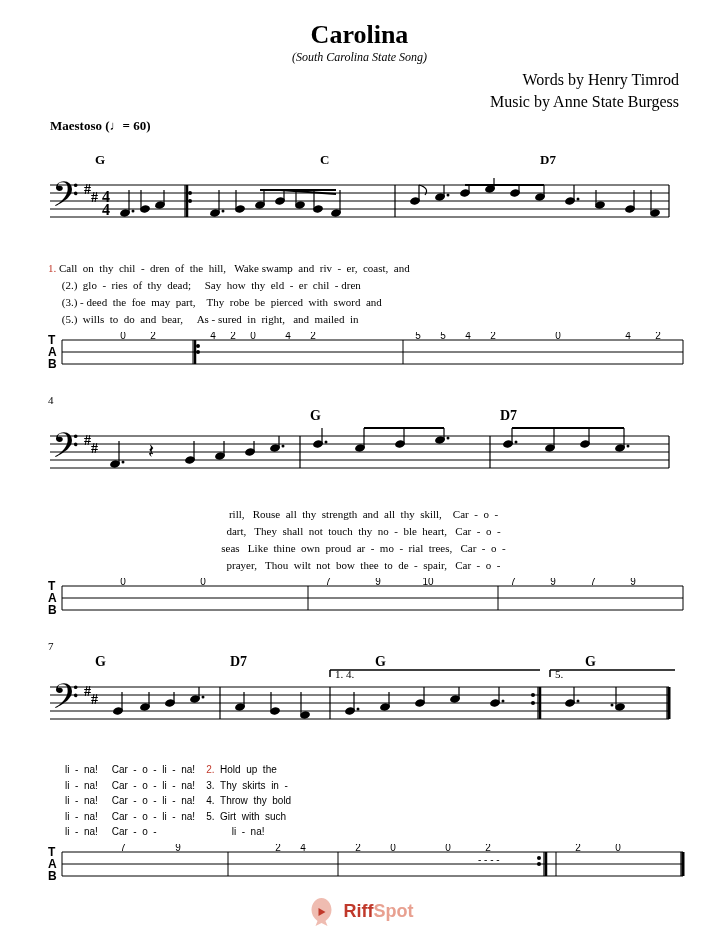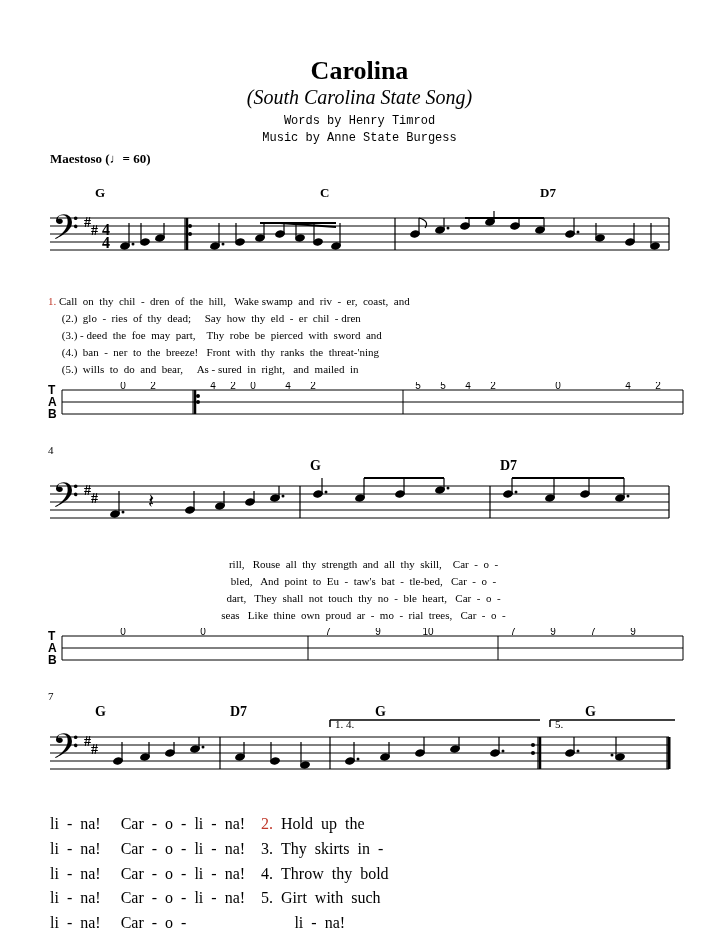--- a/index.html
+++ b/index.html
@@ -16,39 +16,38 @@
       width: 719px;
       min-height: 930px;
       background: #fff;
       padding: 20px 40px 20px 40px;
       position: relative;
     }
 
     .title-section {
       text-align: center;
       margin-bottom: 4px;
-      margin-top: 36px;
     }
 
     .title {
       font-size: 26px;
       font-weight: bold;
       font-family: 'Times New Roman', Times, serif;
     }
 
     .subtitle {
-      font-size: 20px;
+      font-size: 12px;
       font-style: italic;
       font-family: 'Times New Roman', Times, serif;
     }
 
     .credits {
-      text-align: center;
-      font-size: 12px;
-      font-family: Liberation Mono, monospace;
+      text-align: right;
+      font-size: 16px;
+      font-family: Liberation Serif, serif;
       margin-bottom: 4px;
       line-height: 1.4;
     }
 
     .tempo-line {
       font-size: 13px;
       font-weight: bold;
       font-family: 'Times New Roman', Times, serif;
       margin-bottom: 16px;
       margin-left: 10px;
@@ -202,21 +201,20 @@
       <ellipse cx="590" cy="59" rx="5" ry="3.5" fill="#000" transform="rotate(-15,590,59)"></ellipse>
       <line x1="594" y1="59" x2="594" y2="40" stroke="#000" stroke-width="1.2"></line>
       <ellipse cx="615" cy="63" rx="5" ry="3.5" fill="#000" transform="rotate(-15,615,63)"></ellipse>
       <line x1="611" y1="63" x2="611" y2="40" stroke="#000" stroke-width="1.2"></line>
     </svg>
 
     <div style="font-family:Liberation Serif, serif; font-size:11px; line-height:1.55; margin-left:8px; margin-top:0px;">
       <div><span style="color:#c0392b">1.</span> Call &nbsp;on &nbsp;thy &nbsp;chil &nbsp;- &nbsp;dren &nbsp;of &nbsp;the &nbsp;hill, &nbsp; Wake swamp &nbsp;and &nbsp;riv &nbsp;- &nbsp;er, &nbsp;coast, &nbsp;and</div>
       <div>&nbsp;&nbsp;&nbsp;&nbsp;&nbsp;(2.) &nbsp;glo &nbsp;- &nbsp;ries &nbsp;of &nbsp;thy &nbsp;dead; &nbsp;&nbsp;&nbsp;&nbsp;Say &nbsp;how &nbsp;thy &nbsp;eld &nbsp;- &nbsp;er &nbsp;chil &nbsp;- dren</div>
       <div>&nbsp;&nbsp;&nbsp;&nbsp;&nbsp;(3.) - deed &nbsp;the &nbsp;foe &nbsp;may &nbsp;part, &nbsp;&nbsp;&nbsp;Thy &nbsp;robe &nbsp;be &nbsp;pierced &nbsp;with &nbsp;sword &nbsp;and</div>
-      <div>&nbsp;&nbsp;&nbsp;&nbsp;&nbsp;(4.) &nbsp;ban &nbsp;- &nbsp;ner &nbsp;to &nbsp;the &nbsp;breeze! &nbsp; Front &nbsp;with &nbsp;thy &nbsp;ranks &nbsp;the &nbsp;threat-'ning</div>
       <div>&nbsp;&nbsp;&nbsp;&nbsp;&nbsp;(5.) &nbsp;wills &nbsp;to &nbsp;do &nbsp;and &nbsp;bear, &nbsp;&nbsp;&nbsp;&nbsp;As - sured &nbsp;in &nbsp;right, &nbsp;&nbsp;and &nbsp;mailed &nbsp;in</div>
     </div>
 
     <div style="margin-top:4px; margin-left:8px;">
       <svg width="639" height="44">
 
         <text x="0" y="12" font-family="Arial" font-size="12" font-weight="bold">T</text>
         <text x="0" y="24" font-family="Arial" font-size="12" font-weight="bold">A</text>
         <text x="0" y="36" font-family="Arial" font-size="12" font-weight="bold">B</text>
 
@@ -309,23 +307,23 @@
       <ellipse cx="545" cy="38" rx="5" ry="3.5" fill="#000" transform="rotate(-15,545,38)"></ellipse>
       <line x1="549" y1="38" x2="549" y2="22" stroke="#000" stroke-width="1.2"></line>
       <ellipse cx="580" cy="42" rx="5" ry="3.5" fill="#000" transform="rotate(-15,580,42)"></ellipse>
       <line x1="584" y1="42" x2="584" y2="22" stroke="#000" stroke-width="1.2"></line>
       <circle cx="588" cy="40" r="1.5" fill="#000"></circle>
       <line x1="472" y1="22" x2="584" y2="22" stroke="#000" stroke-width="2"></line>
     </svg>
 
     <div style="font-family:'Times New Roman',serif; font-size:11px; line-height:1.55; margin-left:8px;text-align:center;">
       <div>rill, &nbsp; Rouse &nbsp;all &nbsp;thy &nbsp;strength &nbsp;and &nbsp;all &nbsp;thy &nbsp;skill, &nbsp;&nbsp; Car &nbsp;- &nbsp;o &nbsp;-</div>
-      <div>bled, &nbsp; And &nbsp;point &nbsp;to &nbsp;Eu &nbsp;- &nbsp;taw's &nbsp;bat &nbsp;- &nbsp;tle-bed, &nbsp; Car &nbsp;- &nbsp;o &nbsp;-</div>
       <div>dart, &nbsp; They &nbsp;shall &nbsp;not &nbsp;touch &nbsp;thy &nbsp;no &nbsp;- &nbsp;ble &nbsp;heart, &nbsp; Car &nbsp;- &nbsp;o &nbsp;-</div>
       <div>seas &nbsp; Like &nbsp;thine &nbsp;own &nbsp;proud &nbsp;ar &nbsp;- &nbsp;mo &nbsp;- &nbsp;rial &nbsp;trees, &nbsp; Car &nbsp;- &nbsp;o &nbsp;-</div>
+      <div>prayer, &nbsp; Thou &nbsp;wilt &nbsp;not &nbsp;bow &nbsp;thee &nbsp;to &nbsp;de &nbsp;- &nbsp;spair, &nbsp; Car &nbsp;- &nbsp;o &nbsp;-</div>
     </div>
 
     <div style="margin-top:4px; margin-left:8px;">
       <svg width="639" height="44">
         <text x="0" y="12" font-family="Arial" font-size="12" font-weight="bold">T</text>
         <text x="0" y="24" font-family="Arial" font-size="12" font-weight="bold">A</text>
         <text x="0" y="36" font-family="Arial" font-size="12" font-weight="bold">B</text>
         <line x1="14" y1="8" x2="635" y2="8" stroke="#000" stroke-width="1"></line>
         <line x1="14" y1="20" x2="635" y2="20" stroke="#000" stroke-width="1"></line>
         <line x1="14" y1="32" x2="635" y2="32" stroke="#000" stroke-width="1"></line>
@@ -418,21 +416,21 @@
       <circle cx="463" cy="49" r="1.5" fill="#000"></circle>
 
       <ellipse cx="530" cy="51" rx="5" ry="3.5" fill="#000" transform="rotate(-15,530,51)"></ellipse>
       <line x1="534" y1="51" x2="534" y2="35" stroke="#000" stroke-width="1.2"></line>
       <circle cx="538" cy="49" r="1.5" fill="#000"></circle>
       <ellipse cx="580" cy="55" rx="5" ry="3.5" fill="#000" transform="rotate(-15,580,55)"></ellipse>
       <line x1="576" y1="55" x2="576" y2="35" stroke="#000" stroke-width="1.2"></line>
       <circle cx="572" cy="53" r="1.5" fill="#000"></circle>
     </svg>
 
-    <div style="font-family:Liberation Serif, serif; font-size:16px; line-height:1.55; margin-left:10px;">
+    <div style="font-family:Liberation Sans, sans-serif; font-size:10px; line-height:1.55; margin-left:25px;">
       <div>li &nbsp;- &nbsp;na! &nbsp;&nbsp;&nbsp; Car &nbsp;- &nbsp;o &nbsp;- &nbsp;li &nbsp;- &nbsp;na! &nbsp;&nbsp; <span style="color:#c0392b">2.</span> &nbsp;Hold &nbsp;up &nbsp;the</div>
       <div>li &nbsp;- &nbsp;na! &nbsp;&nbsp;&nbsp; Car &nbsp;- &nbsp;o &nbsp;- &nbsp;li &nbsp;- &nbsp;na! &nbsp;&nbsp; 3. &nbsp;Thy &nbsp;skirts &nbsp;in &nbsp;-</div>
       <div>li &nbsp;- &nbsp;na! &nbsp;&nbsp;&nbsp; Car &nbsp;- &nbsp;o &nbsp;- &nbsp;li &nbsp;- &nbsp;na! &nbsp;&nbsp; 4. &nbsp;Throw &nbsp;thy &nbsp;bold</div>
       <div>li &nbsp;- &nbsp;na! &nbsp;&nbsp;&nbsp; Car &nbsp;- &nbsp;o &nbsp;- &nbsp;li &nbsp;- &nbsp;na! &nbsp;&nbsp; 5. &nbsp;Girt &nbsp;with &nbsp;such</div>
       <div>li &nbsp;- &nbsp;na! &nbsp;&nbsp;&nbsp; Car &nbsp;- &nbsp;o &nbsp;- &nbsp;&nbsp;&nbsp;&nbsp;&nbsp;&nbsp;&nbsp;&nbsp;&nbsp;&nbsp;&nbsp;&nbsp;&nbsp;&nbsp;&nbsp;&nbsp;&nbsp;&nbsp;&nbsp;&nbsp;&nbsp;&nbsp;&nbsp;&nbsp;&nbsp; li &nbsp;- &nbsp;na!</div>
     </div>
 
     <div style="margin-top:4px; margin-left:8px;">
       <svg width="639" height="50">
         <text x="0" y="12" font-family="Arial" font-size="12" font-weight="bold">T</text>

